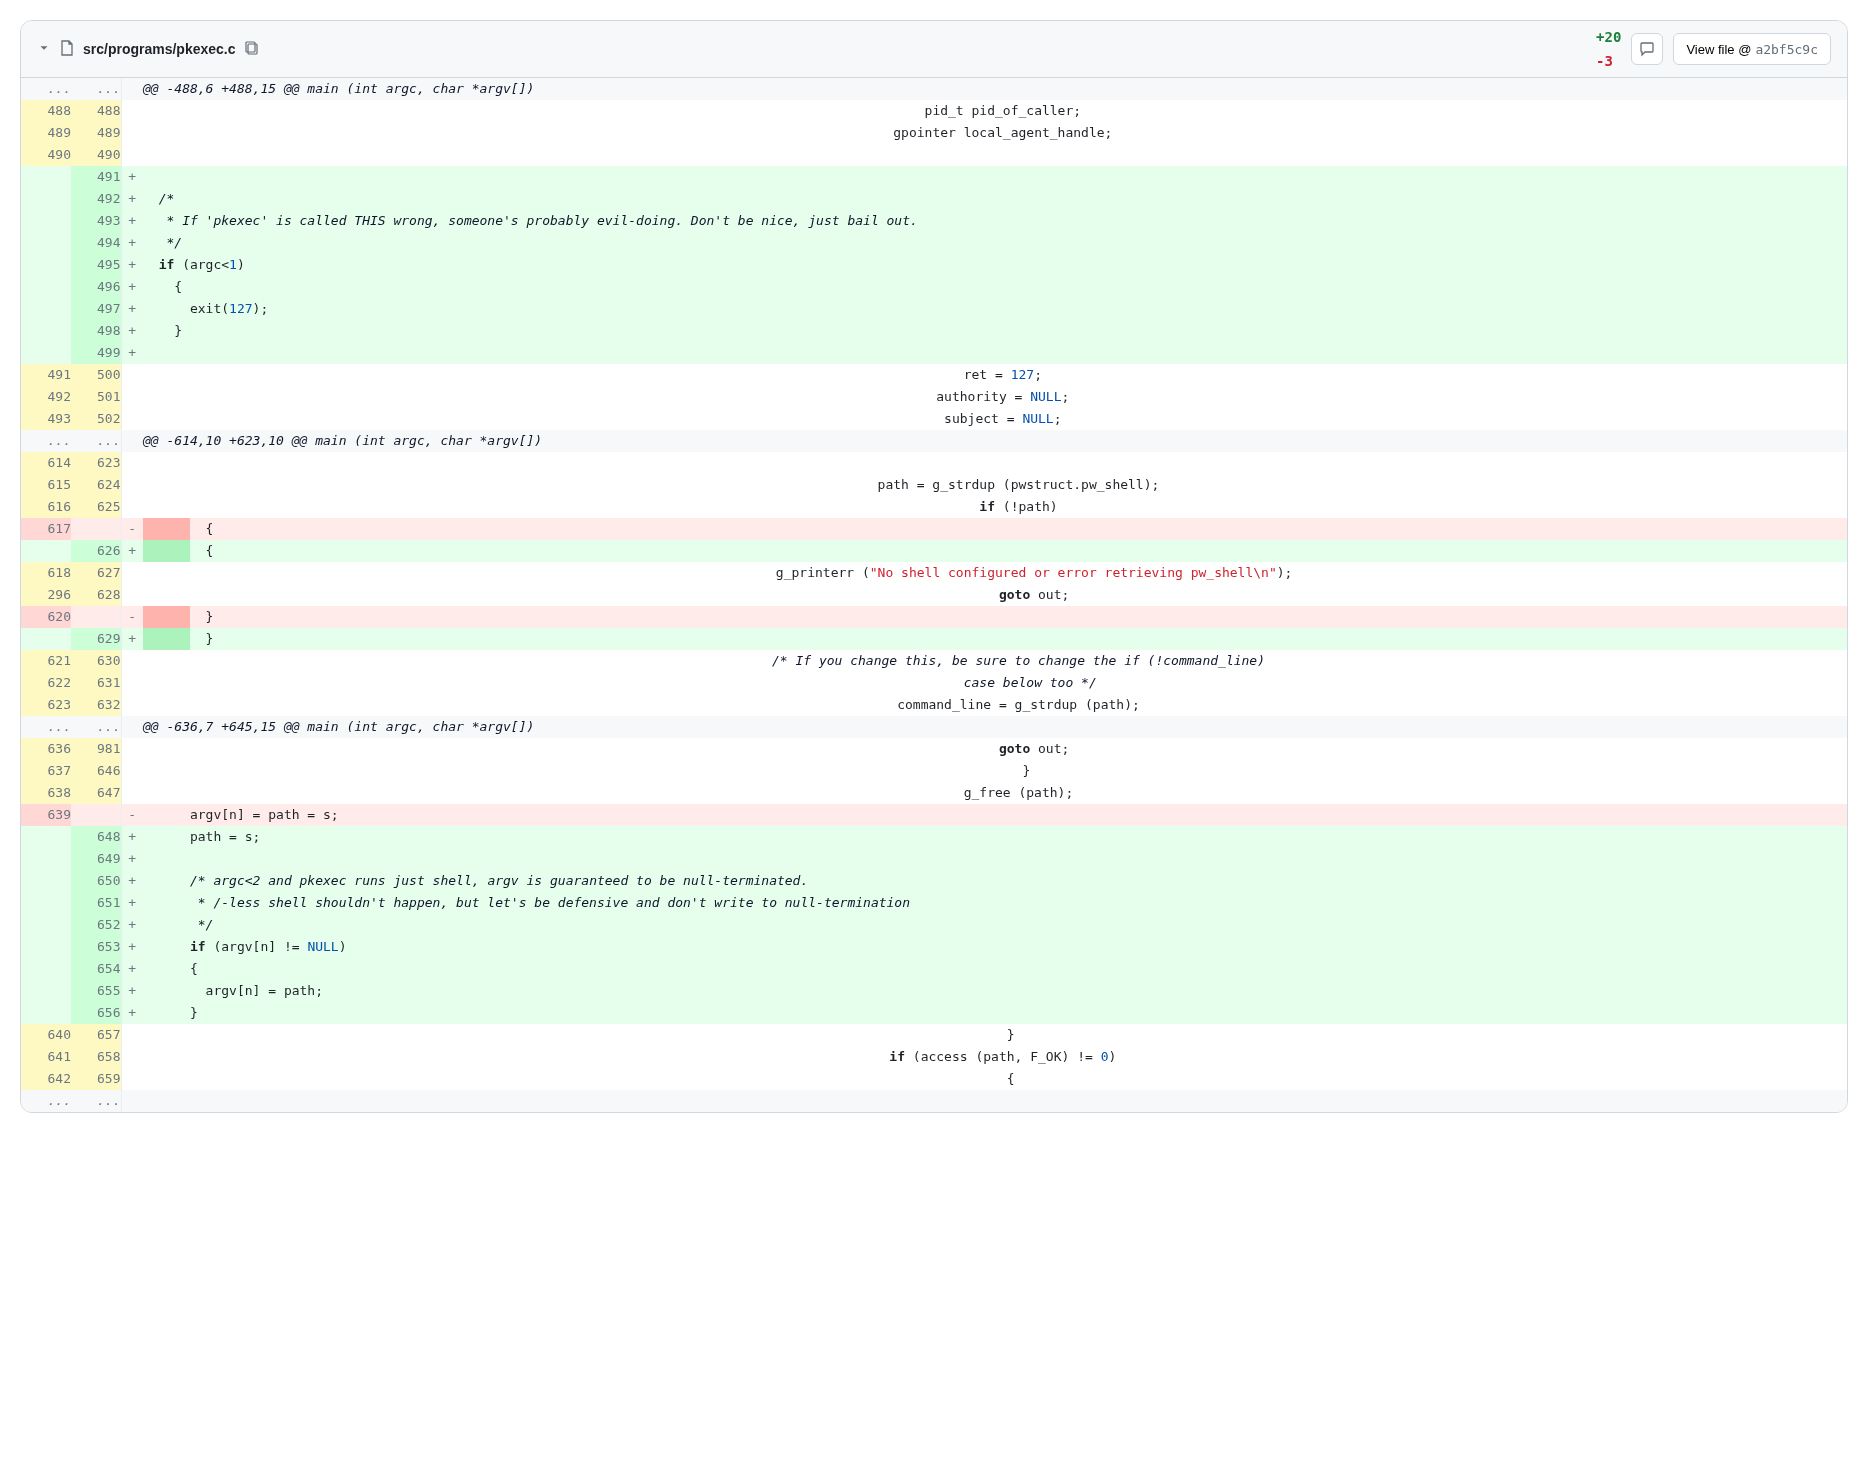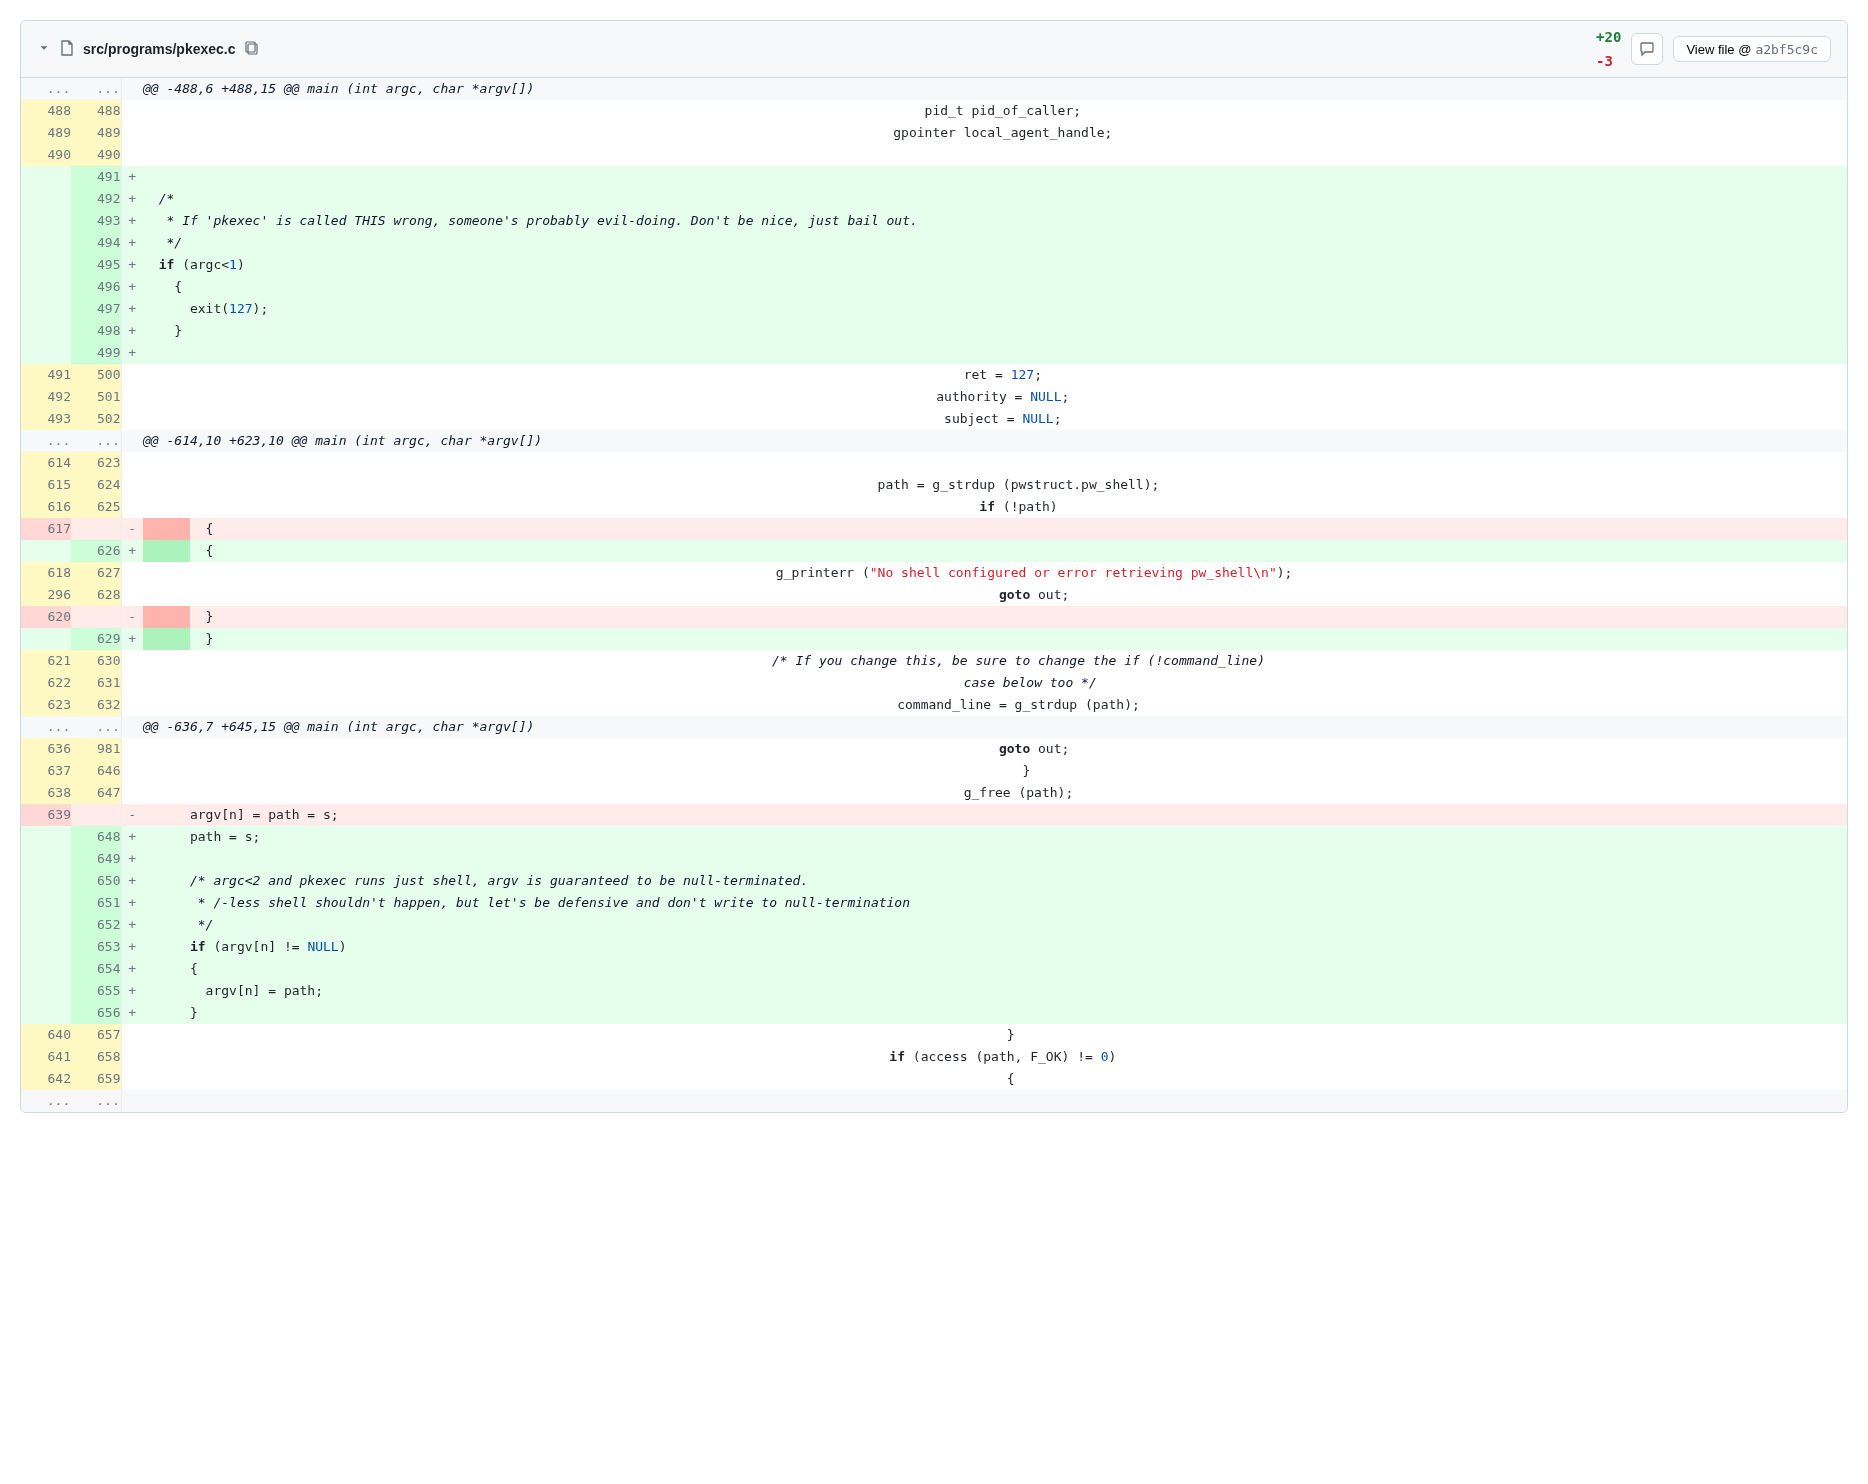--- a/index.html
+++ b/index.html
@@ -7,21 +7,21 @@
     margin: 0; padding: 0;
     font-family: -apple-system, BlinkMacSystemFont, "Segoe UI", Helvetica, Arial, sans-serif;
     font-size: 14px;
     color: #1f2328;
     background: #fff;
   }
   .mono { font-family: ui-monospace, SFMono-Regular, "SF Mono", Menlo, Consolas, monospace; }
   .container {
     margin: 20px;
     border: 1px solid #d0d7de;
-    border-radius: 6px;
+    border-radius: 12px;
     overflow: hidden;
   }
   .file-header {
     display: flex;
     align-items: center;
     padding: 8px 16px;
     background: #f6f8fa;
     border-bottom: 1px solid #d0d7de;
     gap: 10px;
   }
@@ -36,21 +36,21 @@
   .icon-btn {
     width: 32px; height: 32px;
     border: 1px solid #d0d7de;
     border-radius: 6px;
     background: #fff;
     display: inline-flex; align-items: center; justify-content: center;
     cursor: pointer;
   }
   .icon-btn svg { width: 16px; height: 16px; fill: #656d76; }
   .btn {
-    height: 26px;
+    height: 32px;
     border: 1px solid #d0d7de;
     border-radius: 6px;
     background: #fff;
     padding: 0 12px;
     font-size: 13px;
     cursor: pointer;
     display: inline-flex; align-items: center;
   }
   .btn .sha { font-family: ui-monospace, SFMono-Regular, Menlo, monospace; color: #656d76; margin-left: 4px; }
 

